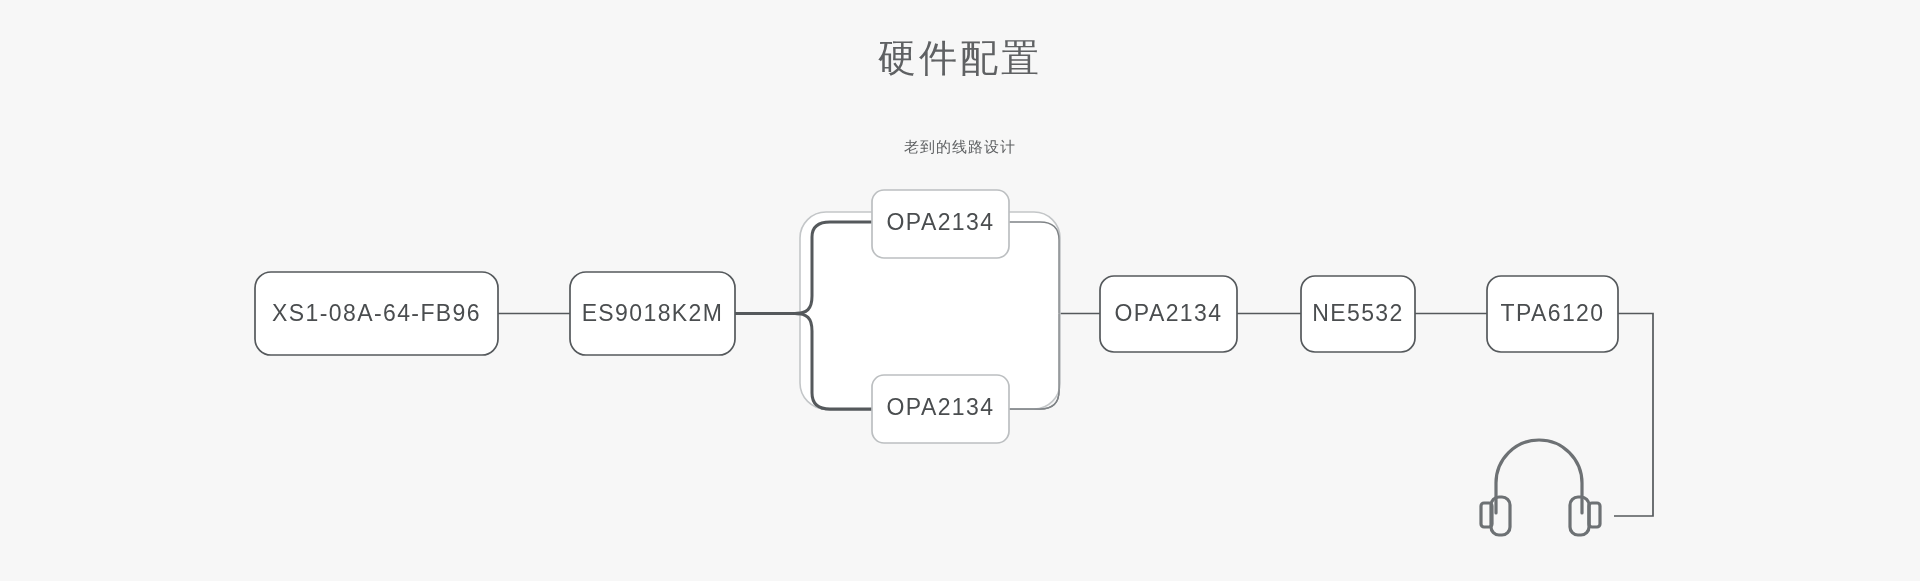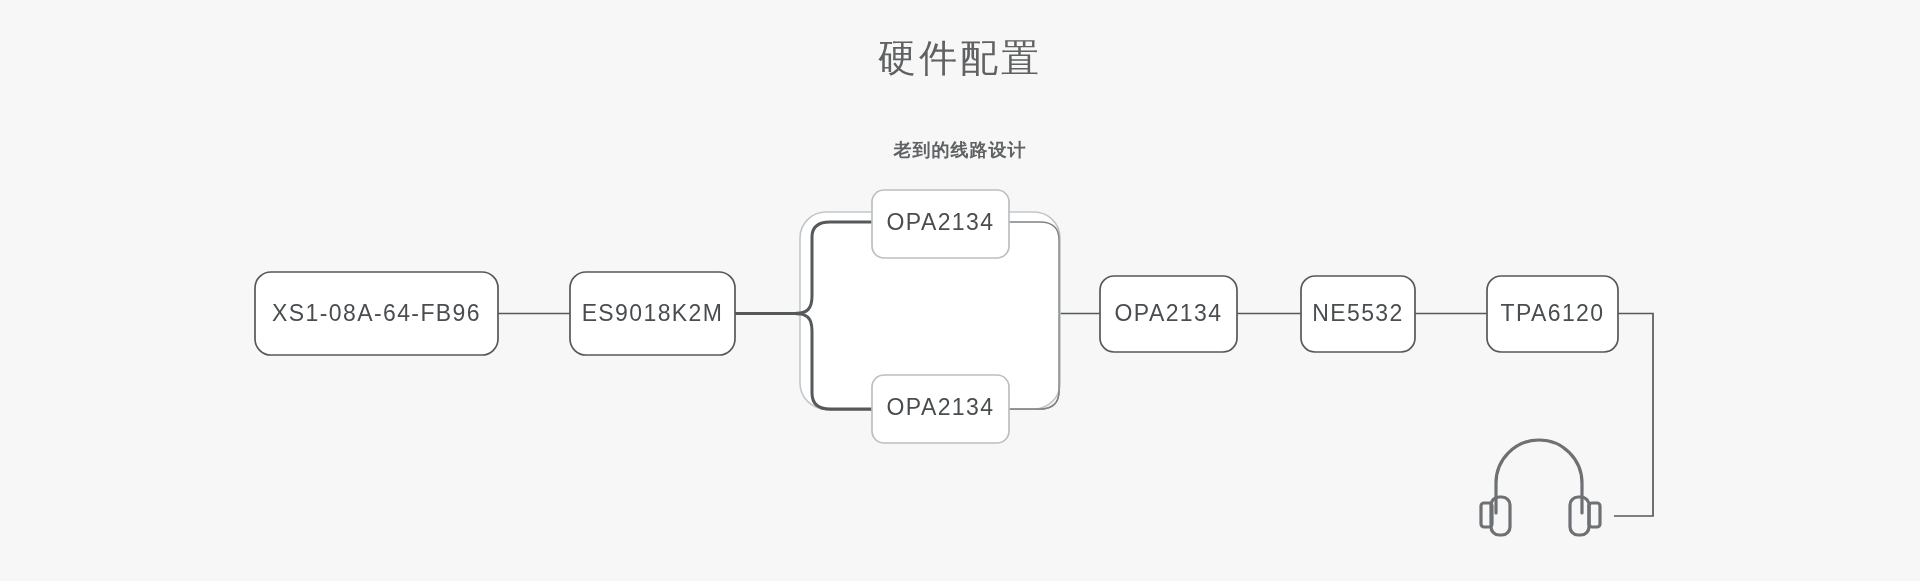--- a/index.html
+++ b/index.html
@@ -39,22 +39,22 @@
     color: #5f6163;
     line-height: 1.2;
     font-family: "DejaVu Sans", "Liberation Sans", sans-serif;
   }
   .subtitle {
     position: absolute;
     left: 0;
     top: 138px;
     width: 1920px;
     text-align: center;
-    font-size: 18px;
-    font-weight: 700;
+    font-size: 15px;
+    font-weight: 400;
     letter-spacing: 1px;
     color: #5f6163;
     font-family: "DejaVu Sans", "Liberation Sans", sans-serif;
   }
   .node-label {
     font-family: "Liberation Sans", "DejaVu Sans", sans-serif;
     font-size: 23px;
     letter-spacing: 1.4px;
     fill: #4a4d4f;
     dominant-baseline: middle;

